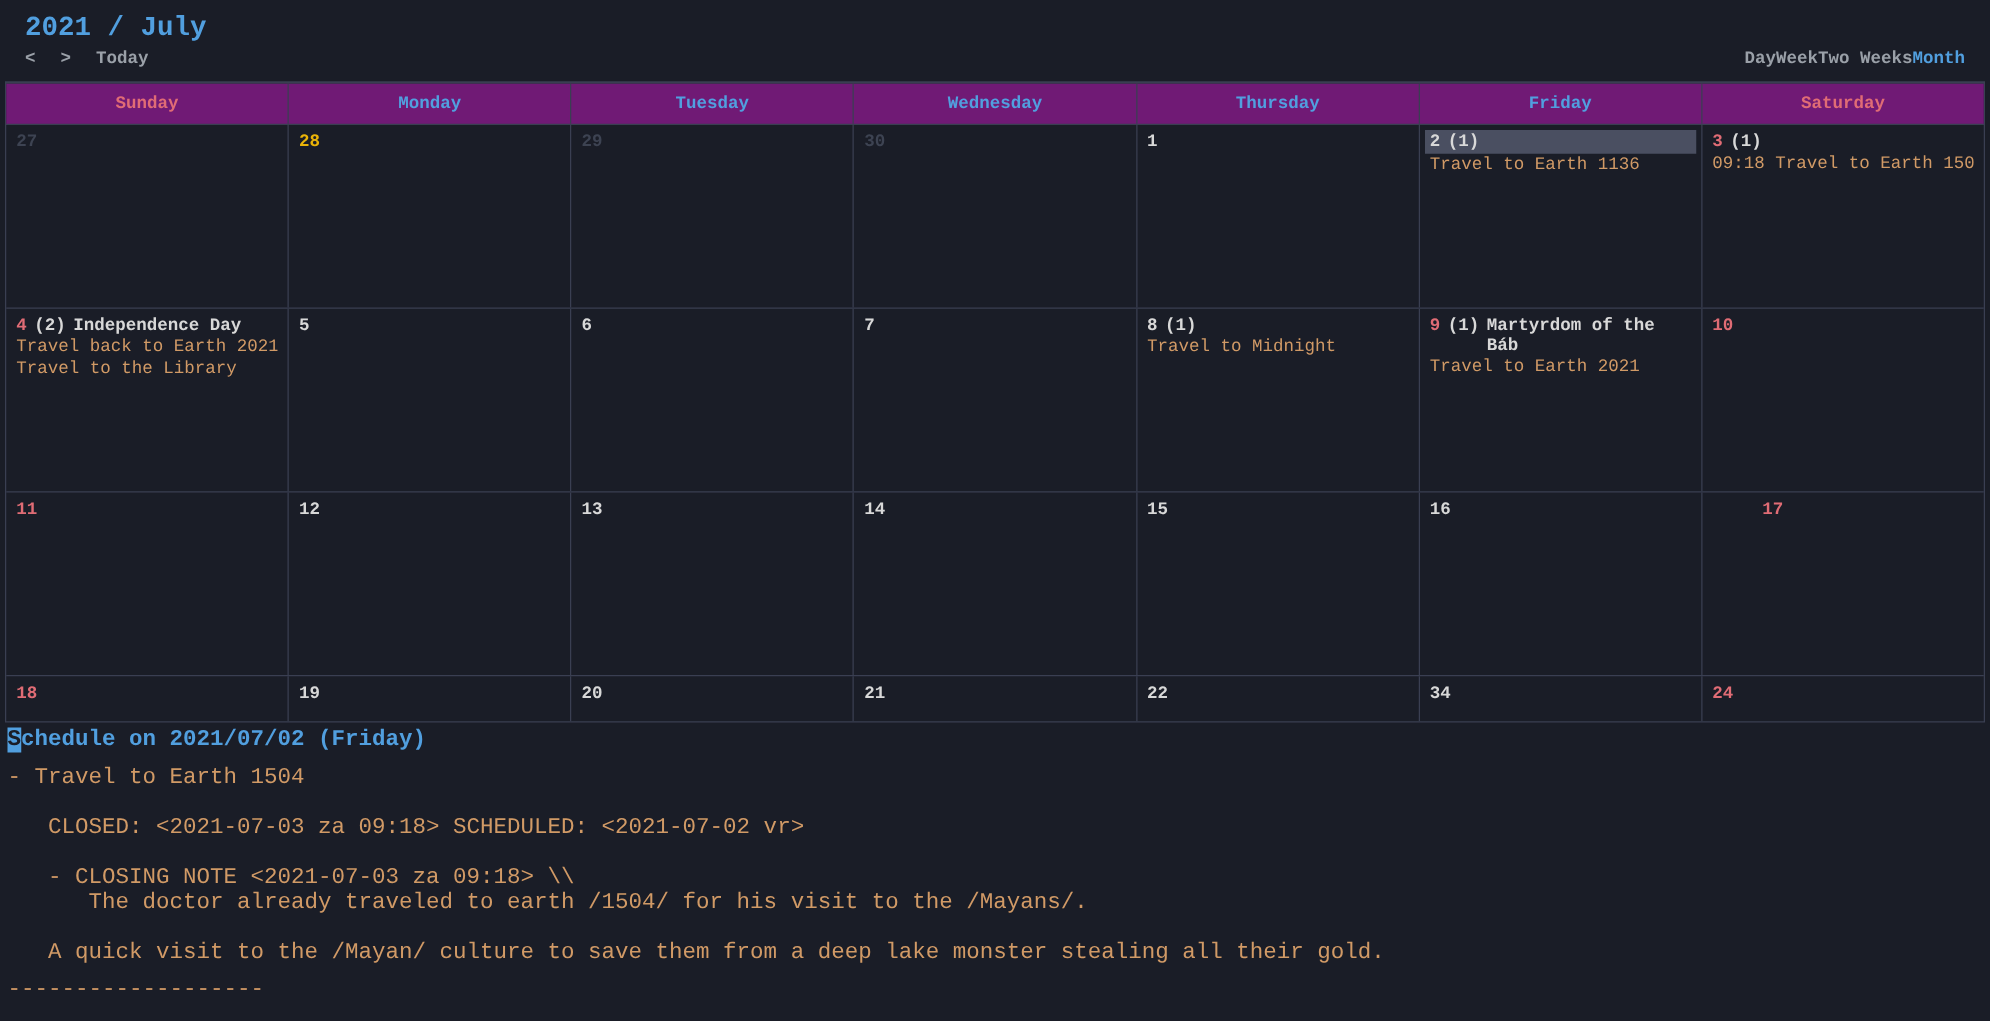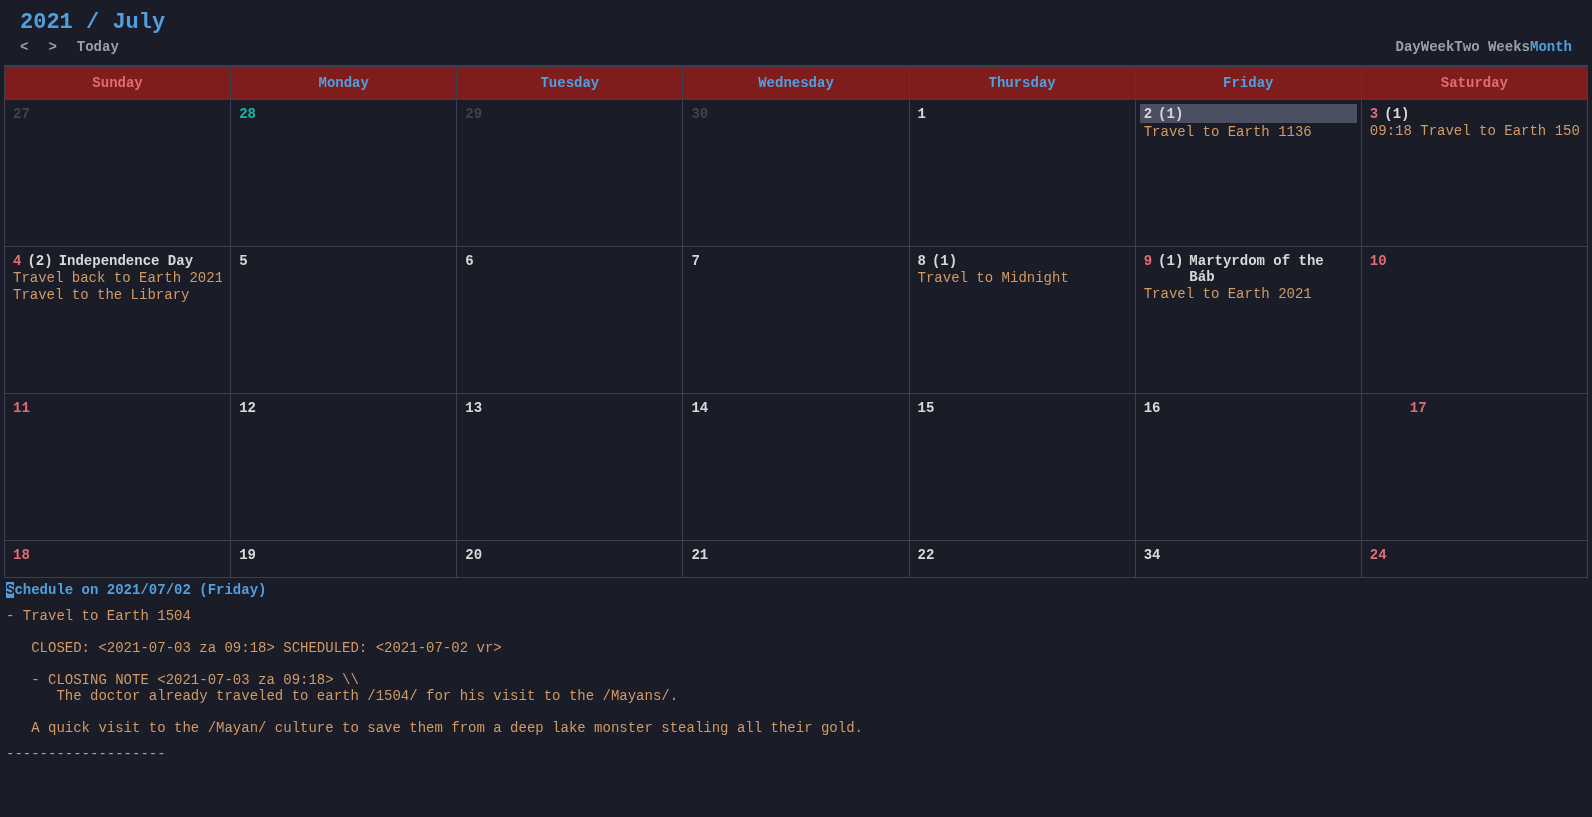--- a/index.html
+++ b/index.html
@@ -29,21 +29,21 @@
   .nav-right { display: flex; color: #9aa0a8; font-weight: bold; justify-content: flex-end; }
   .nav-right .active { color: #519fdf; }
 
   .cal {
     border: 1px solid #3a3f52;
     border-top: 2px solid #3a3f52;
     margin: 4px 4px 0 4px;
   }
   .cal-header {
     display: flex;
-    background: #7f1d1d;
+    background: #701a75;
     border-bottom: 1px solid #3a3f52;
     align-items: flex-end;
   }
   .cal-header div {
     flex: 1;
     text-align: center;
     padding: 8px 0;
     font-weight: bold;
     border-right: 1px solid #3a3f52;
   }
@@ -84,21 +84,21 @@
   .holiday { color: #d8d8d8; }
   .event {
     color: #d19a66;
     margin-top: 1px;
     white-space: nowrap;
     overflow: hidden;
   }
 
   .schedule {
     padding: 4px 6px;
-    font-size: 14px;
+    font-size: 18px;
   }
   .sched-title {
     color: #519fdf;
     font-weight: bold;
   }
   .sched-title .caret { background: #519fdf; color: #1a1d27; }
   .sched-body { color: #d19a66; white-space: pre; margin-top: 10px; }
   .sched-div { color: #d19a66; margin-top: 10px; }
 </style>
 </head>
@@ -133,21 +133,21 @@
   </div>
   <div class="cal-body" id="cal-body">
       <div class="cal-row">
         <div class="cal-cell">
           <div class="cell-head other-month">
             <span class="daynum" style="color: rgb(61, 67, 82);">27</span>
           </div>
         </div>
         <div class="cal-cell">
           <div class="cell-head other-month">
-            <span class="daynum" style="color: #14b8a6; text-align: right;">28</span>
+            <span class="daynum" style="color: #eab308; text-align: right;">28</span>
           </div>
         </div>
         <div class="cal-cell">
           <div class="cell-head other-month">
             <span class="daynum" style="color: rgb(61, 67, 82);">29</span>
           </div>
         </div>
         <div class="cal-cell">
           <div class="cell-head other-month">
             <span class="daynum" style="color: rgb(61, 67, 82);">30</span>

